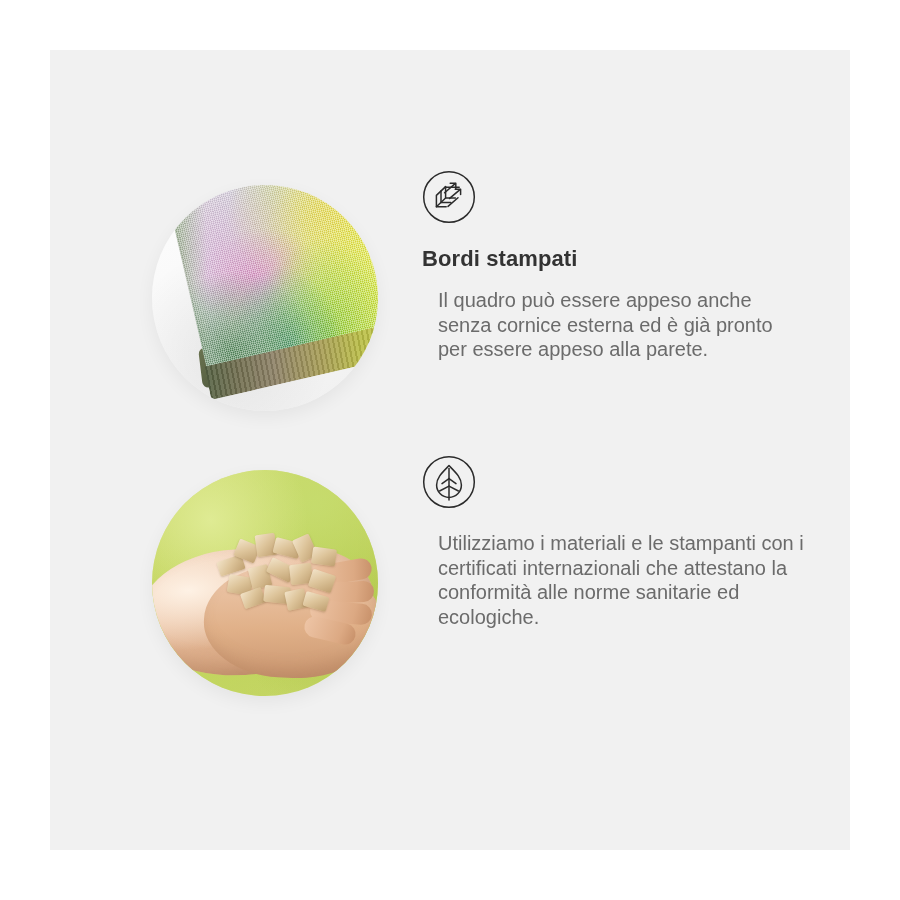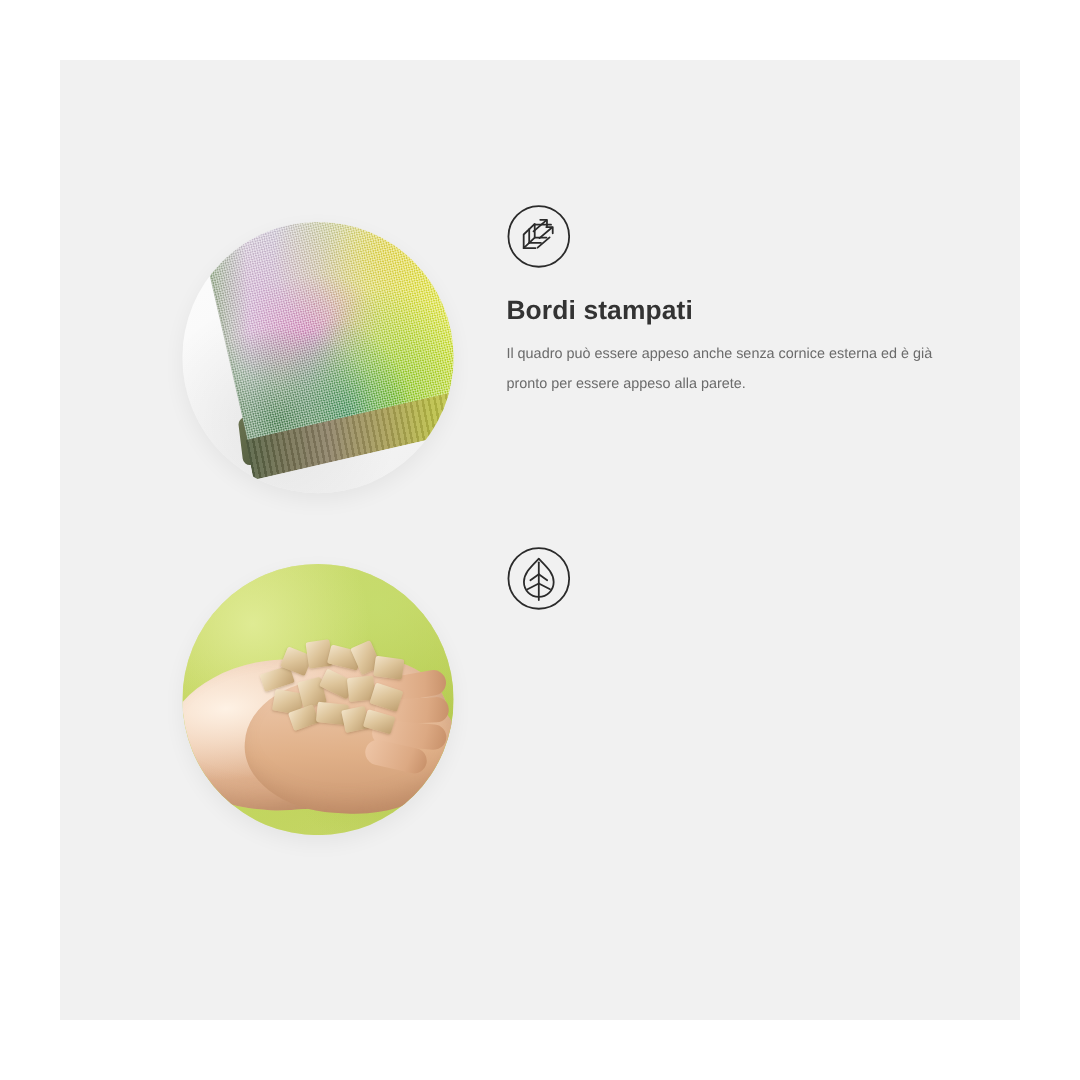--- a/index.html
+++ b/index.html
@@ -209,22 +209,22 @@
   }
   .feature-title {
     margin: 0 0 10px 0;
     font-size: 22px;
     font-weight: 600;
     line-height: 26px;
     color: #333333;
     letter-spacing: 0.1px;
   }
   .feature-desc {
-    margin: 0;
-    font-size: 12px;
+    margin: 16px;
+    font-size: 20px;
     line-height: 24.5px;
     color: #6b6b6b;
     max-width: 368px;
   }
 </style>
 </head>
 <body>
 
 <div id="page">
   <div class="panel">
@@ -303,17 +303,18 @@
           <circle cx="27" cy="27" r="25.3" fill="none" stroke="#2b2b2b" stroke-width="1.5"></circle>
           <g fill="none" stroke="#2b2b2b" stroke-width="1.5" stroke-linecap="round" stroke-linejoin="round">
             <path d="M27 10.6 C33.6 17.4 39.4 22.6 39.4 30.0 C39.4 36.9 33.9 42.4 27 42.4 C20.1 42.4 14.6 36.9 14.6 30.0 C14.6 22.6 20.4 17.4 27 10.6 Z"></path>
             <path d="M27 13.6 L27 45.0"></path>
             <path d="M27 23.6 L20.0 28.6"></path>
             <path d="M27 23.6 L34.0 28.6"></path>
             <path d="M27 31.2 L17.6 36.0"></path>
             <path d="M27 31.2 L36.4 36.0"></path>
           </g>
         </svg>
+        <p class="feature-desc">Utilizziamo i materiali e le stampanti con i certificati internazionali che attestano la conformità alle norme sanitarie ed ecologiche.</p>
       </div>
     </section>
 
   </div>
 </div>
 
 </body></html>

